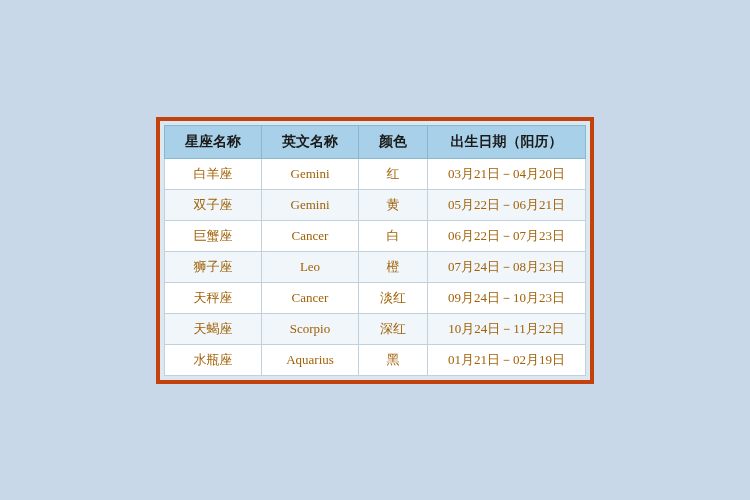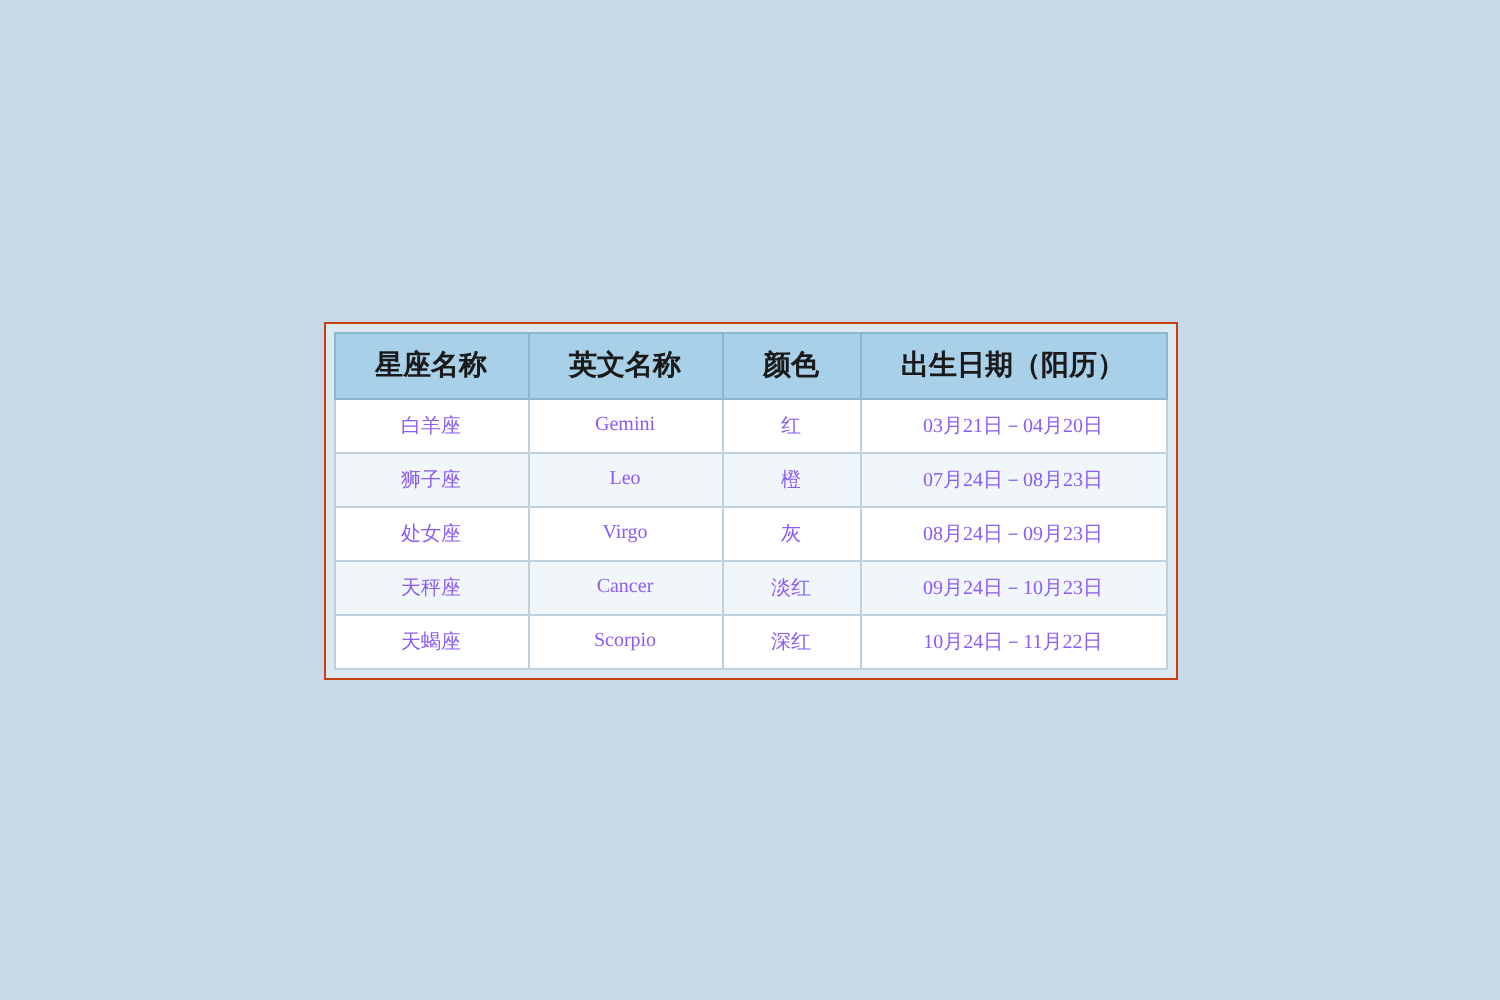--- a/index.html
+++ b/index.html
@@ -14,21 +14,21 @@
       background-color: #c8d8e8;
       display: flex;
       align-items: center;
       justify-content: center;
       font-family: "SimSun", "宋体", serif;
       font-size: 14px;
     }
 
     .table-container {
       background-color: #dce8f0;
-      border: 1px solid #c2410c;
+      border: 4px solid #c2410c;
       padding: 4px;
     }
 
     table {
       border-collapse: collapse;
       background-color: #ffffff;
     }
 
     th {
       background-color: #a8d0e8;
@@ -37,22 +37,22 @@
       text-align: center;
       padding: 7px 20px;
       border: 1px solid #88b8d0;
       font-size: 14px;
     }
 
     td {
       text-align: center;
       padding: 6px 20px;
       border: 1px solid #c0d0dc;
-      color: #8b5cf6;
-      font-size: 10px;
+      color: #a16207;
+      font-size: 13px;
       background-color: #ffffff;
     }
 
     tr:nth-child(even) td {
       background-color: #f0f6fa;
     }
   </style>
 </head>
 <body>
 
@@ -69,38 +69,50 @@
     </thead>
     <tbody id="table-body">
 
     <tr>
           <td>白羊座</td>
           <td>Gemini</td>
           <td>红</td>
           <td>03月21日－04月20日</td>
         </tr>
         <tr>
+          <td>双子座</td>
+          <td>Gemini</td>
+          <td>黄</td>
+          <td>05月22日－06月21日</td>
+        </tr>
+        <tr>
+          <td>巨蟹座</td>
+          <td>Cancer</td>
+          <td>白</td>
+          <td>06月22日－07月23日</td>
+        </tr>
+        <tr>
           <td>狮子座</td>
           <td>Leo</td>
           <td>橙</td>
           <td>07月24日－08月23日</td>
-        </tr>
-        <tr>
-          <td>处女座</td>
-          <td>Virgo</td>
-          <td>灰</td>
-          <td>08月24日－09月23日</td>
         </tr>
         <tr>
           <td>天秤座</td>
           <td>Cancer</td>
           <td>淡红</td>
           <td>09月24日－10月23日</td>
         </tr>
         <tr>
           <td>天蝎座</td>
           <td>Scorpio</td>
           <td>深红</td>
           <td>10月24日－11月22日</td>
         </tr>
+        <tr>
+          <td>水瓶座</td>
+          <td>Aquarius</td>
+          <td>黑</td>
+          <td>01月21日－02月19日</td>
+        </tr>
       </tbody>
   </table>
 </div>
 
 </body></html>

